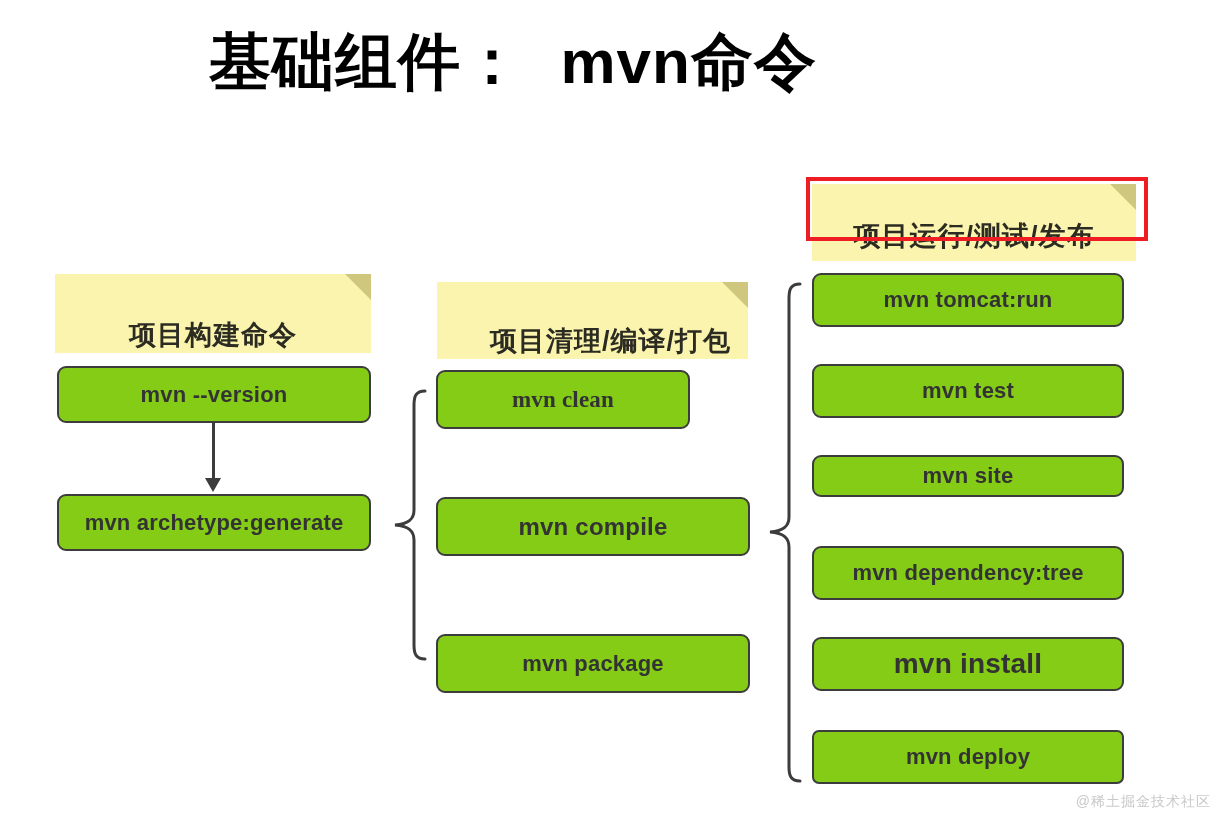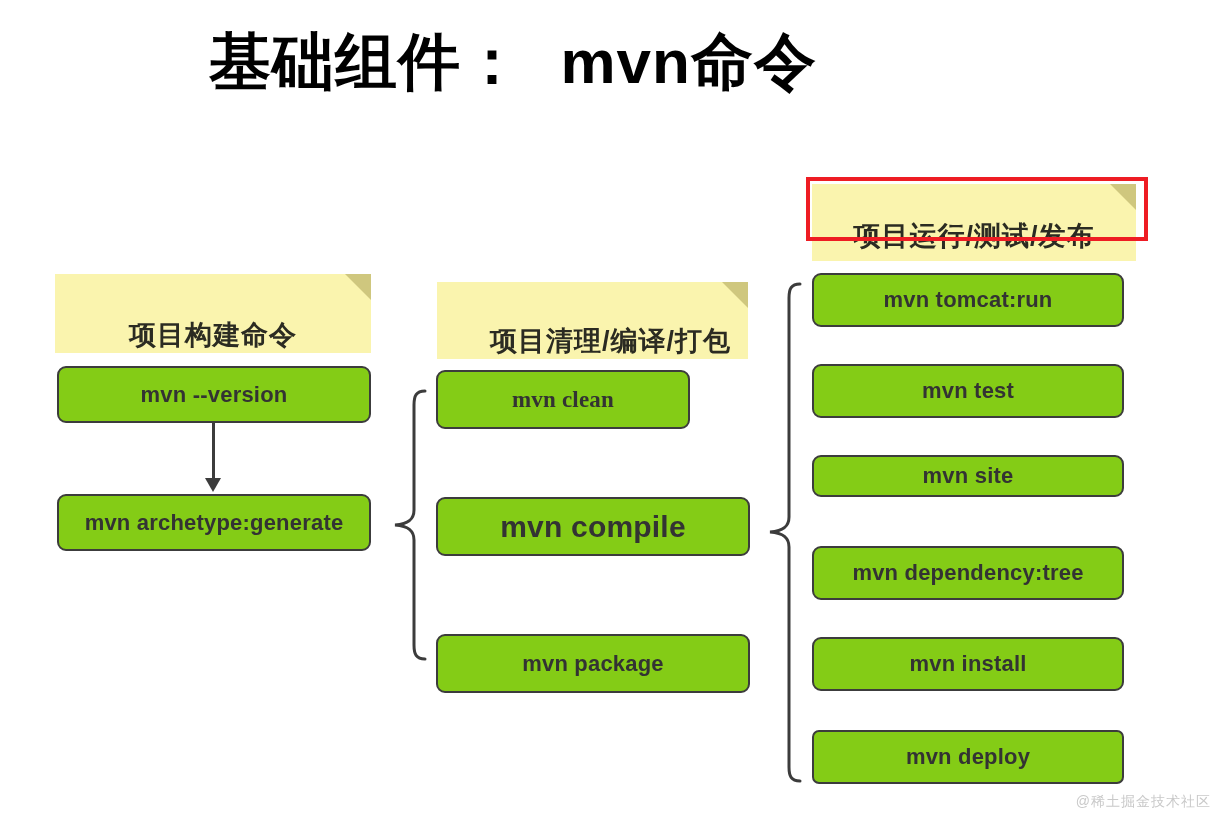--- a/index.html
+++ b/index.html
@@ -155,21 +155,21 @@
     </div>
 
     <svg class="brace-svg" style="left:392px; top:388px;" width="36" height="274" viewBox="0 0 36 274">
       <path d="M33 3 C24 3 22 8 22 17 L22 122 C22 131 17 136 3 137 C17 138 22 143 22 152 L22 257 C22 266 24 271 33 271" fill="none" stroke="#3c3c3c" stroke-width="3" stroke-linecap="round"></path>
     </svg>
 
     <div class="cmd-box" style="left:436px; top:370px; width:254px; height:59px; font-size:23px;font-family:Liberation Serif, serif;">
       <span>mvn clean</span>
     </div>
 
-    <div class="cmd-box" style="left:436px; top:497px; width:314px; height:59px; font-size:30px;">
+    <div class="cmd-box" style="left:436px; top:497px; width:314px; height:59px; font-size:24px;">
       <span>mvn compile</span>
     </div>
 
     <div class="cmd-box" style="left:436px; top:634px; width:314px; height:59px; font-size:22px;">
       <span>mvn package</span>
     </div>
   </div>
 
   <div class="column">
     <div class="sticky-header" style="left:812px; top:184px; width:324px; height:77px; font-size:27px;">
@@ -192,21 +192,21 @@
     </div>
 
     <div class="cmd-box" style="left:812px; top:455px; width:312px; height:42px; font-size:22px;">
       <span>mvn site</span>
     </div>
 
     <div class="cmd-box" style="left:812px; top:546px; width:312px; height:54px; font-size:22px;">
       <span>mvn dependency:tree</span>
     </div>
 
-    <div class="cmd-box" style="left:812px; top:637px; width:312px; height:54px; font-size:22px;">
+    <div class="cmd-box" style="left:812px; top:637px; width:312px; height:54px; font-size:28px;">
       <span>mvn install</span>
     </div>
 
     <div class="cmd-box" style="left:812px; top:730px; width:312px; height:54px; font-size:22px;border-radius:7px;">
       <span>mvn deploy</span>
     </div>
   </div>
 
   <div id="watermark">@稀土掘金技术社区</div>
 

